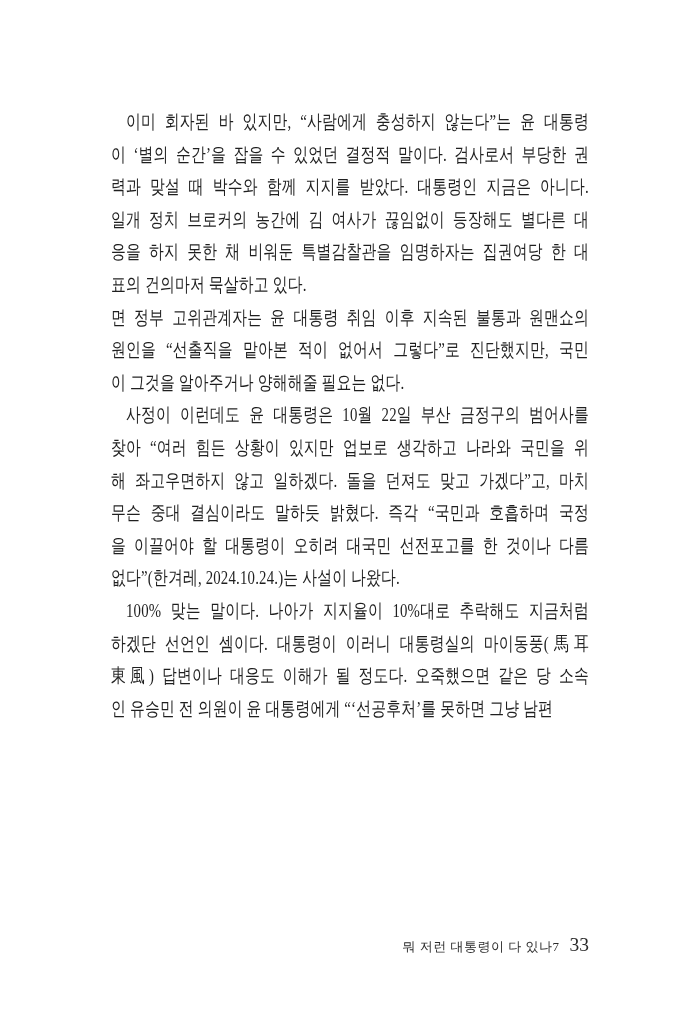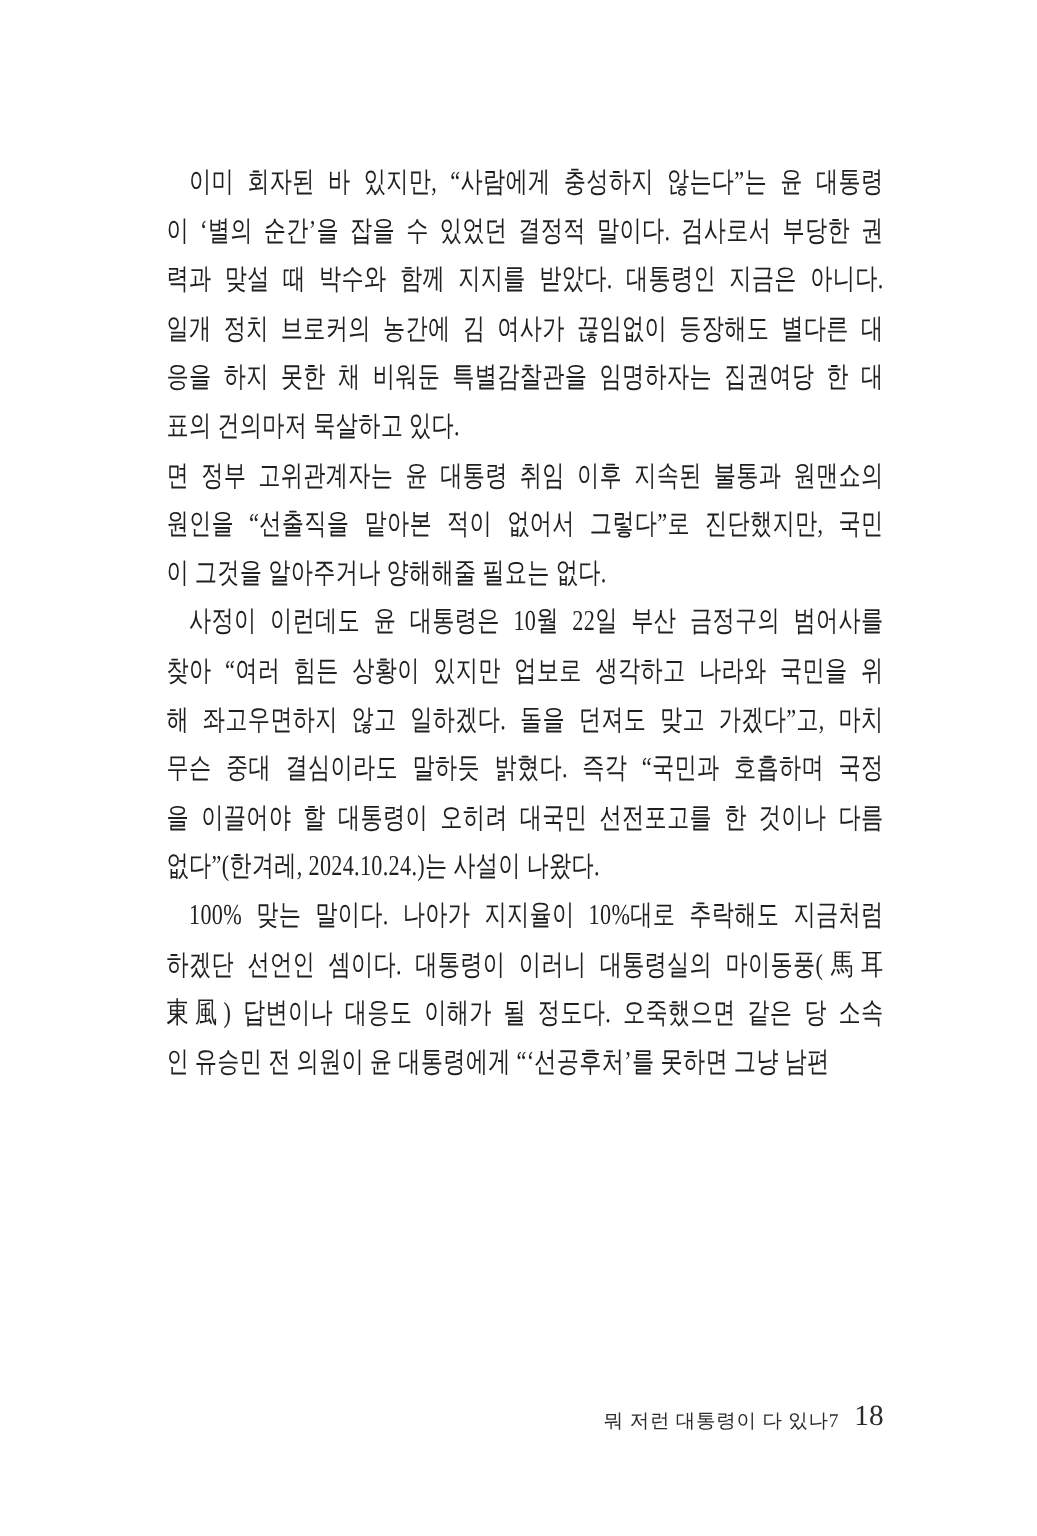--- a/index.html
+++ b/index.html
@@ -94,15 +94,15 @@
       </div>
       <div class="para">
         <div class="line first">100% 맞는 말이다. 나아가 지지율이 10%대로 추락해도 지금처럼</div>
         <div class="line">하겠단 선언인 셈이다. 대통령이 이러니 대통령실의 마이동풍(馬耳</div>
         <div class="line">東風) 답변이나 대응도 이해가 될 정도다. 오죽했으면 같은 당 소속</div>
         <div class="line last">인 유승민 전 의원이 윤 대통령에게 “‘선공후처’를 못하면 그냥 남편</div>
       </div>
     </div>
   <div class="footer">
     <span class="running-head">뭐 저런 대통령이 다 있나7</span>
-    <span class="page-number">18</span>
+    <span class="page-number">33</span>
   </div>
 </div>
 
 </body></html>

